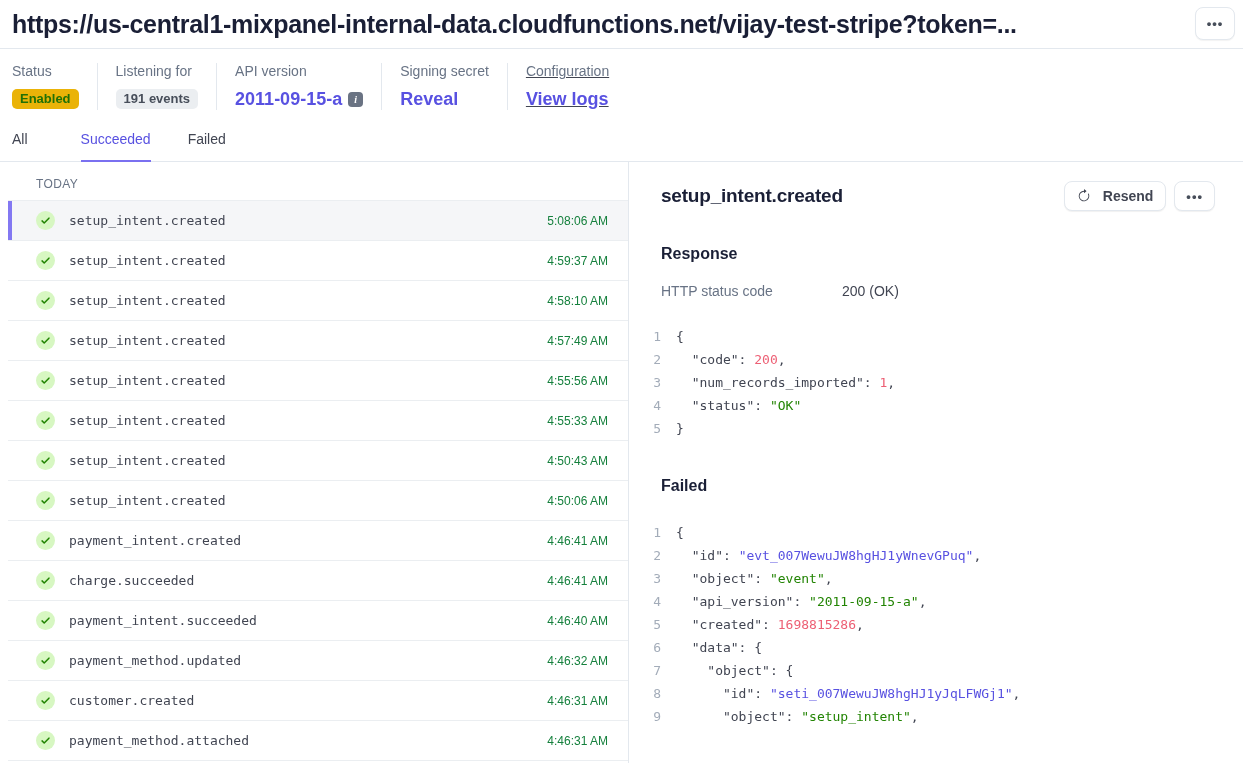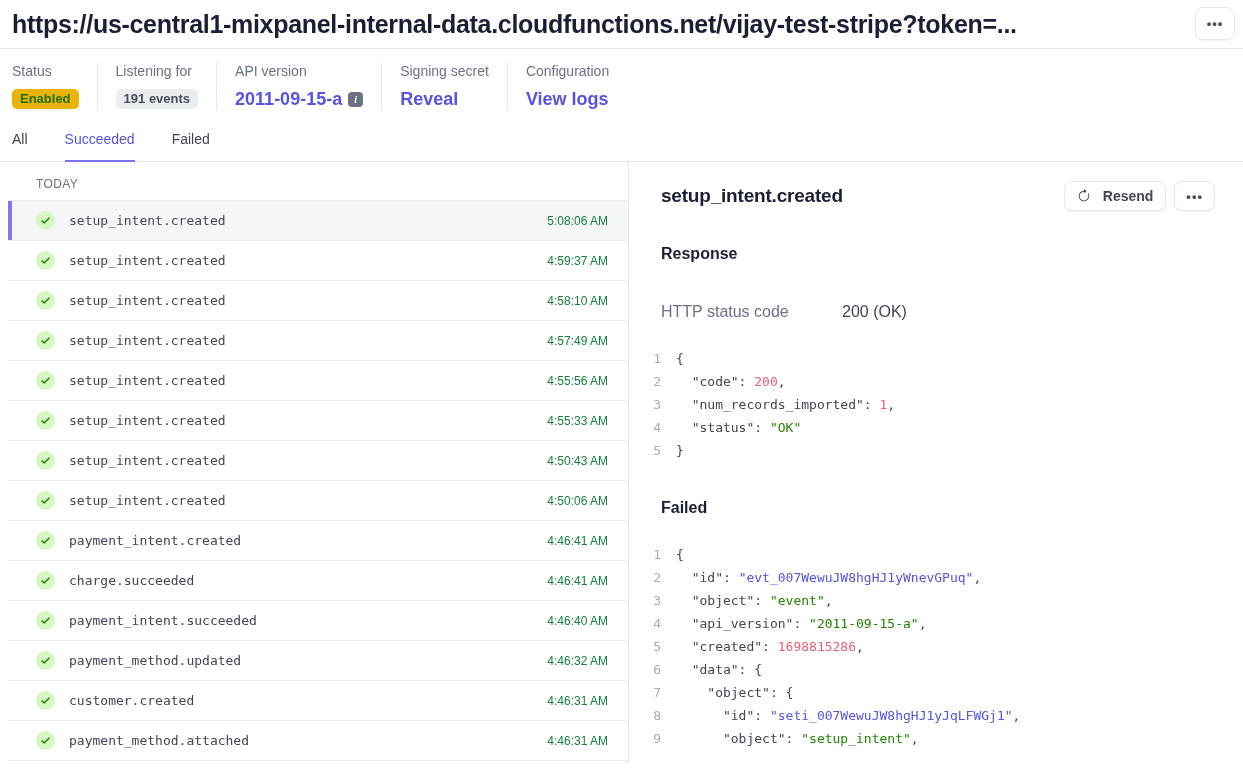--- a/index.html
+++ b/index.html
@@ -11,35 +11,35 @@
   .page-title { font-size:25px; font-weight:700; color:#1a1f36; letter-spacing:-0.3px;
     white-space:nowrap; overflow:hidden; }
   .more-btn { position:absolute; right:8px; top:7px; width:40px; height:33px;
     background:#fff; border:1px solid #e3e8ee; border-radius:8px; cursor:pointer;
     box-shadow:0 1px 1px rgba(0,0,0,.05); color:#474e5a; font-weight:700; font-size:13px;
     display:flex; align-items:center; justify-content:center; letter-spacing:1px; }
 
   
   .meta-bar { display:flex; padding:14px 12px 0 12px; }
   .meta-col { padding-right:18px; margin-right:18px; border-right:1px solid #e3e8ee; }
-  .meta-col:last-child { border-right:none; }
+  .meta-col:last-child { border-right:none;text-decoration:underline; }
   .meta-label { font-size:14px; color:#687385; margin-bottom:9px; }
   .meta-value { font-size:14px; min-height:22px; display:flex; align-items:center; gap:6px; }
   .badge { display:inline-block; font-size:13px; font-weight:600; padding:2px 8px 3px; border-radius:5px; }
   .badge.green { background:#eab308; color:#217005; }
   .badge.gray  { background:#ebeef1; color:#474e5a; }
   .link { color:#5851e1; font-weight:600; font-size:18px; cursor:pointer; }
   .info-icon { display:inline-flex; align-items:center; justify-content:center;
     width:15px; height:15px; border-radius:4px; background:#6a7383; color:#fff;
     font-size:10px; font-weight:700; font-family:"Liberation Serif", serif; font-style:italic; }
 
   
   .tabs { display:flex; gap:37px; padding:0 12px; margin-top:21px; border-bottom:1px solid #e3e8ee; }
   .tab { font-size:14px; color:#414552; padding-bottom:13px; cursor:pointer; border-bottom:2px solid transparent; margin-bottom:-1px; }
-  .tab.active { color:#5851e1; font-weight:500; border-bottom-color:#7a70f0; }
+  .tab.active { color:#5851e1; font-weight:500; border-bottom-color:#7a70f0;margin-left:16px; }
 
   
   .main { display:flex; height:601px;justify-content:space-between; }
   .list-pane { width:629px; border-right:1px solid #e3e8ee; padding-left:8px; }
   .section-label { font-size:12px; color:#687385; letter-spacing:.4px; padding:15px 0 9px 28px; }
   .rows { border-top:1px solid #ebeef1; }
   .event-row { position:relative; height:40px; display:flex; align-items:center;
     padding:0 20px 0 28px; border-bottom:1px solid #ebeef1; cursor:pointer; }
   .event-row.selected { background:#f5f6f8; }
   .event-row.selected::before { content:""; position:absolute; left:0; top:0; bottom:0;
@@ -52,21 +52,21 @@
   
   .detail-pane { flex:1; padding:19px 28px 0 32px; overflow:hidden; }
   .detail-header { display:flex; align-items:center; }
   .detail-title { font-size:19px; font-weight:700; color:#1a1f36; letter-spacing:-0.2px; }
   .detail-actions { margin-left:auto; display:flex; gap:8px; }
   .btn { display:flex; align-items:center; gap:12px; background:#fff; border:1px solid #e3e8ee;
     border-radius:8px; padding:6px 12px; font-size:14px; font-weight:600; color:#414552;
     cursor:pointer; box-shadow:0 1px 1px rgba(0,0,0,.06); font-family:inherit; }
   .btn.icon-only { padding:6px 11px; font-weight:700; letter-spacing:1px; font-size:13px; color:#474e5a; }
   .section-heading { font-size:16px; font-weight:700; color:#1a1f36; margin-top:34px; }
-  .kv-row { display:flex; margin-top:40px; font-size:16px; }
+  .kv-row { display:flex; margin-top:20px; font-size:14px; }
   .kv-label { width:181px; color:#687385; }
   .kv-value { color:#414552; }
 
   .code-block { margin:26px 0 0 -16px; font-family:"DejaVu Sans Mono", monospace; font-size:13px; }
   .code-line { display:flex; line-height:23px; }
   .ln { width:16px; text-align:right; color:#a3acb9; flex:none; }
   .code-text { white-space:pre; margin-left:15px; }
   .tok-p { color:#414552; }
   .tok-n { color:#ed5f74; }
   .tok-s { color:#228403; }

